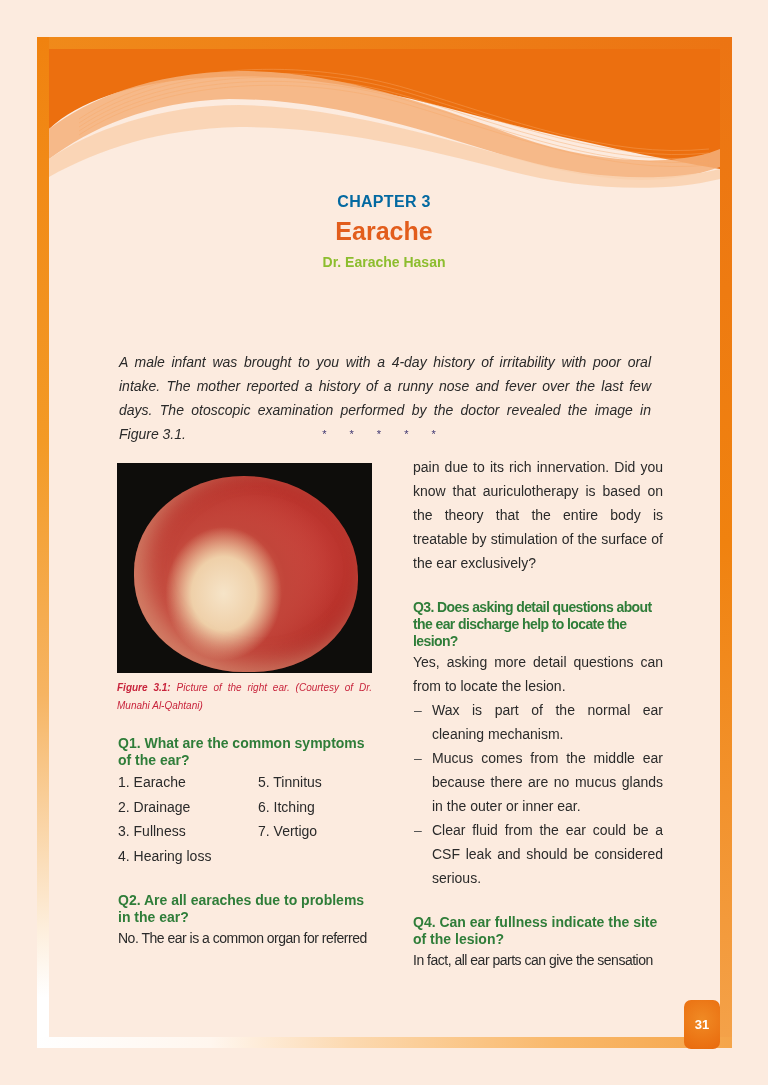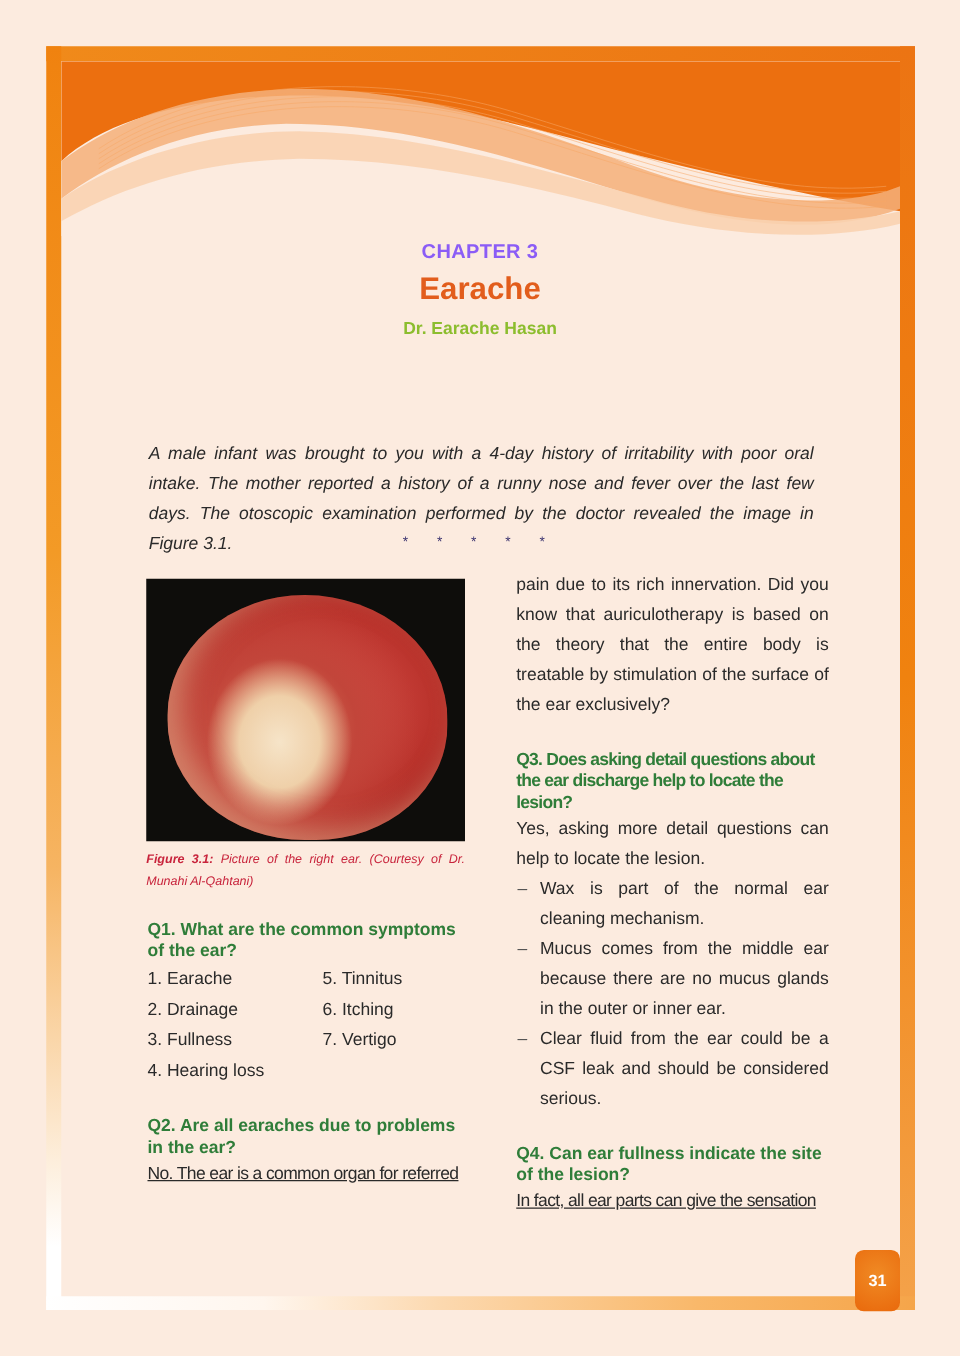--- a/index.html
+++ b/index.html
@@ -24,21 +24,21 @@
       background: linear-gradient(180deg, #ec7413 0%, #f0820f 50%, #f4a24a 100%);
     }
     .frame-bottom {
       position: absolute; left: 37px; top: 1037px; width: 695px; height: 11px;
       background: linear-gradient(90deg, #ffffff 0%, #fff6ee 25%, #fcd9b0 45%, #f9b86a 75%, #f5a54a 100%);
     }
     .header-wave {
       position: absolute; left: 49px; top: 49px; width: 671px; height: 140px;
     }
     .title-block { position: absolute; left: 0; width: 768px; top: 193px; text-align: center; }
-    .chapter-label { font-weight: bold; font-size: 16px; color: #8b5cf6; letter-spacing: 0.3px; }
+    .chapter-label { font-weight: bold; font-size: 16px; color: #0369a1; letter-spacing: 0.3px; }
     .chapter-title { font-weight: bold; font-size: 25px; color: #e25d1c; margin-top: 6px; }
     .chapter-author { font-weight: bold; font-size: 14px; color: #8cbd2e; margin-top: 8px; }
 
     .intro {
       position: absolute; left: 119px; top: 350px; width: 532px;
       font-style: italic; font-size: 14px; line-height: 24px; text-align: justify;
       color: #2a2a2a;
     }
     .stars {
       position: absolute; left: 0; width: 768px; top: 428px; text-align: center;
@@ -68,21 +68,21 @@
     }
     .caption .cap-label { font-weight: bold; }
 
     .col-left { position: absolute; left: 118px; top: 735px; width: 252px; }
     .col-right { position: absolute; left: 413px; top: 455px; width: 250px; }
     .q-heading {
       font-weight: bold; color: #2f7d39; font-size: 14px; line-height: 17px; margin: 0;
     }
     .q-heading.condensed { letter-spacing: -0.6px; }
     .body-text { font-size: 14px; line-height: 24px; text-align: justify; margin: 0; }
-    .body-text.condensed { letter-spacing: -0.5px; text-align: left; text-decoration: underline; }
+    .body-text.condensed { letter-spacing: -0.5px; text-align: left; }
 
     .symptom-grid { display: grid; grid-template-columns: 140px 112px; font-size: 14px; line-height: 24.5px; margin-top: 1px; }
 
     .bullets { list-style: none; padding: 0; margin: 0; }
     .bullets li { position: relative; padding-left: 19px; font-size: 14px; line-height: 24px; text-align: justify; }
     .bullets li .dash { position: absolute; left: 1px; top: 0; color: #555; }
 
     .page-badge {
       position: absolute; left: 684px; top: 1000px; width: 36px; height: 49px;
       background: radial-gradient(circle at 50% 40%, #f08a24, #e9690c);
@@ -144,21 +144,21 @@
   </div>
   <div style="height:24px"></div>
   <p class="q-heading">Q2. Are all earaches due to problems in the ear?</p>
   <p class="body-text condensed">No. The ear is a common organ for referred</p>
 </div>
 
 <div class="col-right">
   <p class="body-text">pain due to its rich innervation. Did you know that auriculotherapy is based on the theory that the entire body is treatable by stimulation of the surface of the ear exclusively?</p>
   <div style="height:24px"></div>
   <p class="q-heading condensed">Q3. Does asking detail questions about the ear discharge help to locate the lesion?</p>
-  <p class="body-text">Yes, asking more detail questions can help to locate the lesion.</p>
+  <p class="body-text">Yes, asking more detail questions can from to locate the lesion.</p>
   <ul class="bullets">
     <li><span class="dash">–</span><span>Wax is part of the normal ear cleaning mechanism.</span></li>
     <li><span class="dash">–</span><span>Mucus comes from the middle ear because there are no mucus glands in the outer or inner ear.</span></li>
     <li><span class="dash">–</span><span>Clear fluid from the ear could be a CSF leak and should be considered serious.</span></li>
   </ul>
   <div style="height:24px"></div>
   <p class="q-heading">Q4. Can ear fullness indicate the site of the lesion?</p>
   <p class="body-text condensed">In fact, all ear parts can give the sensation</p>
 </div>
 

